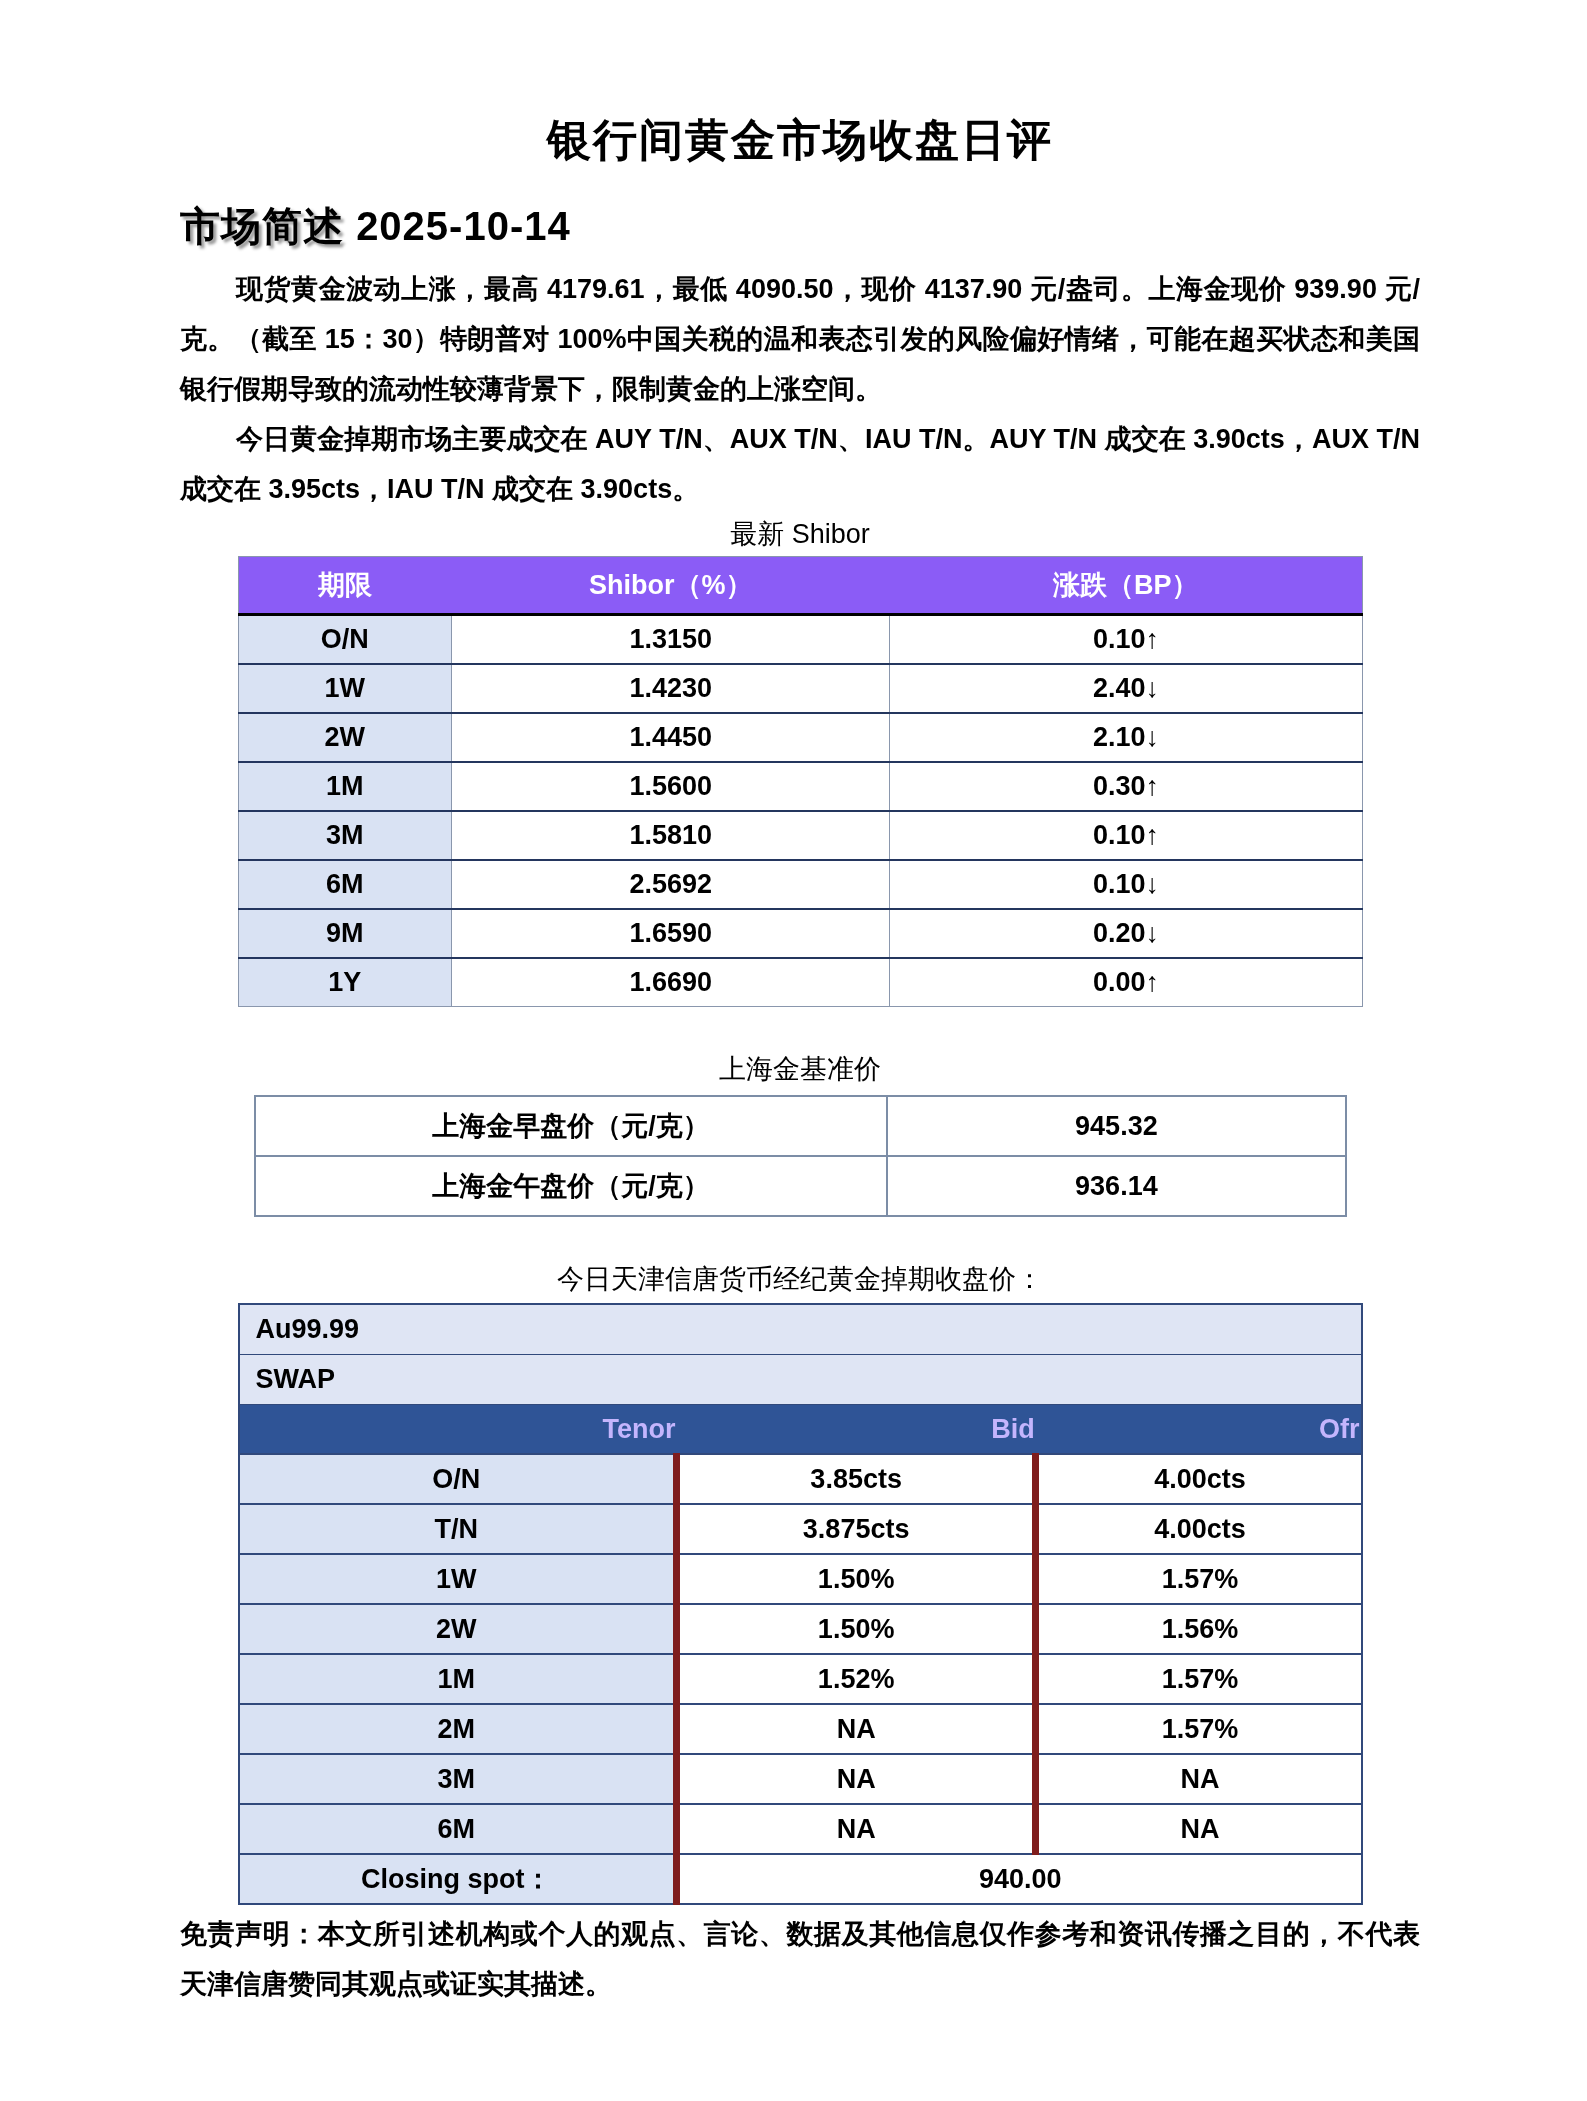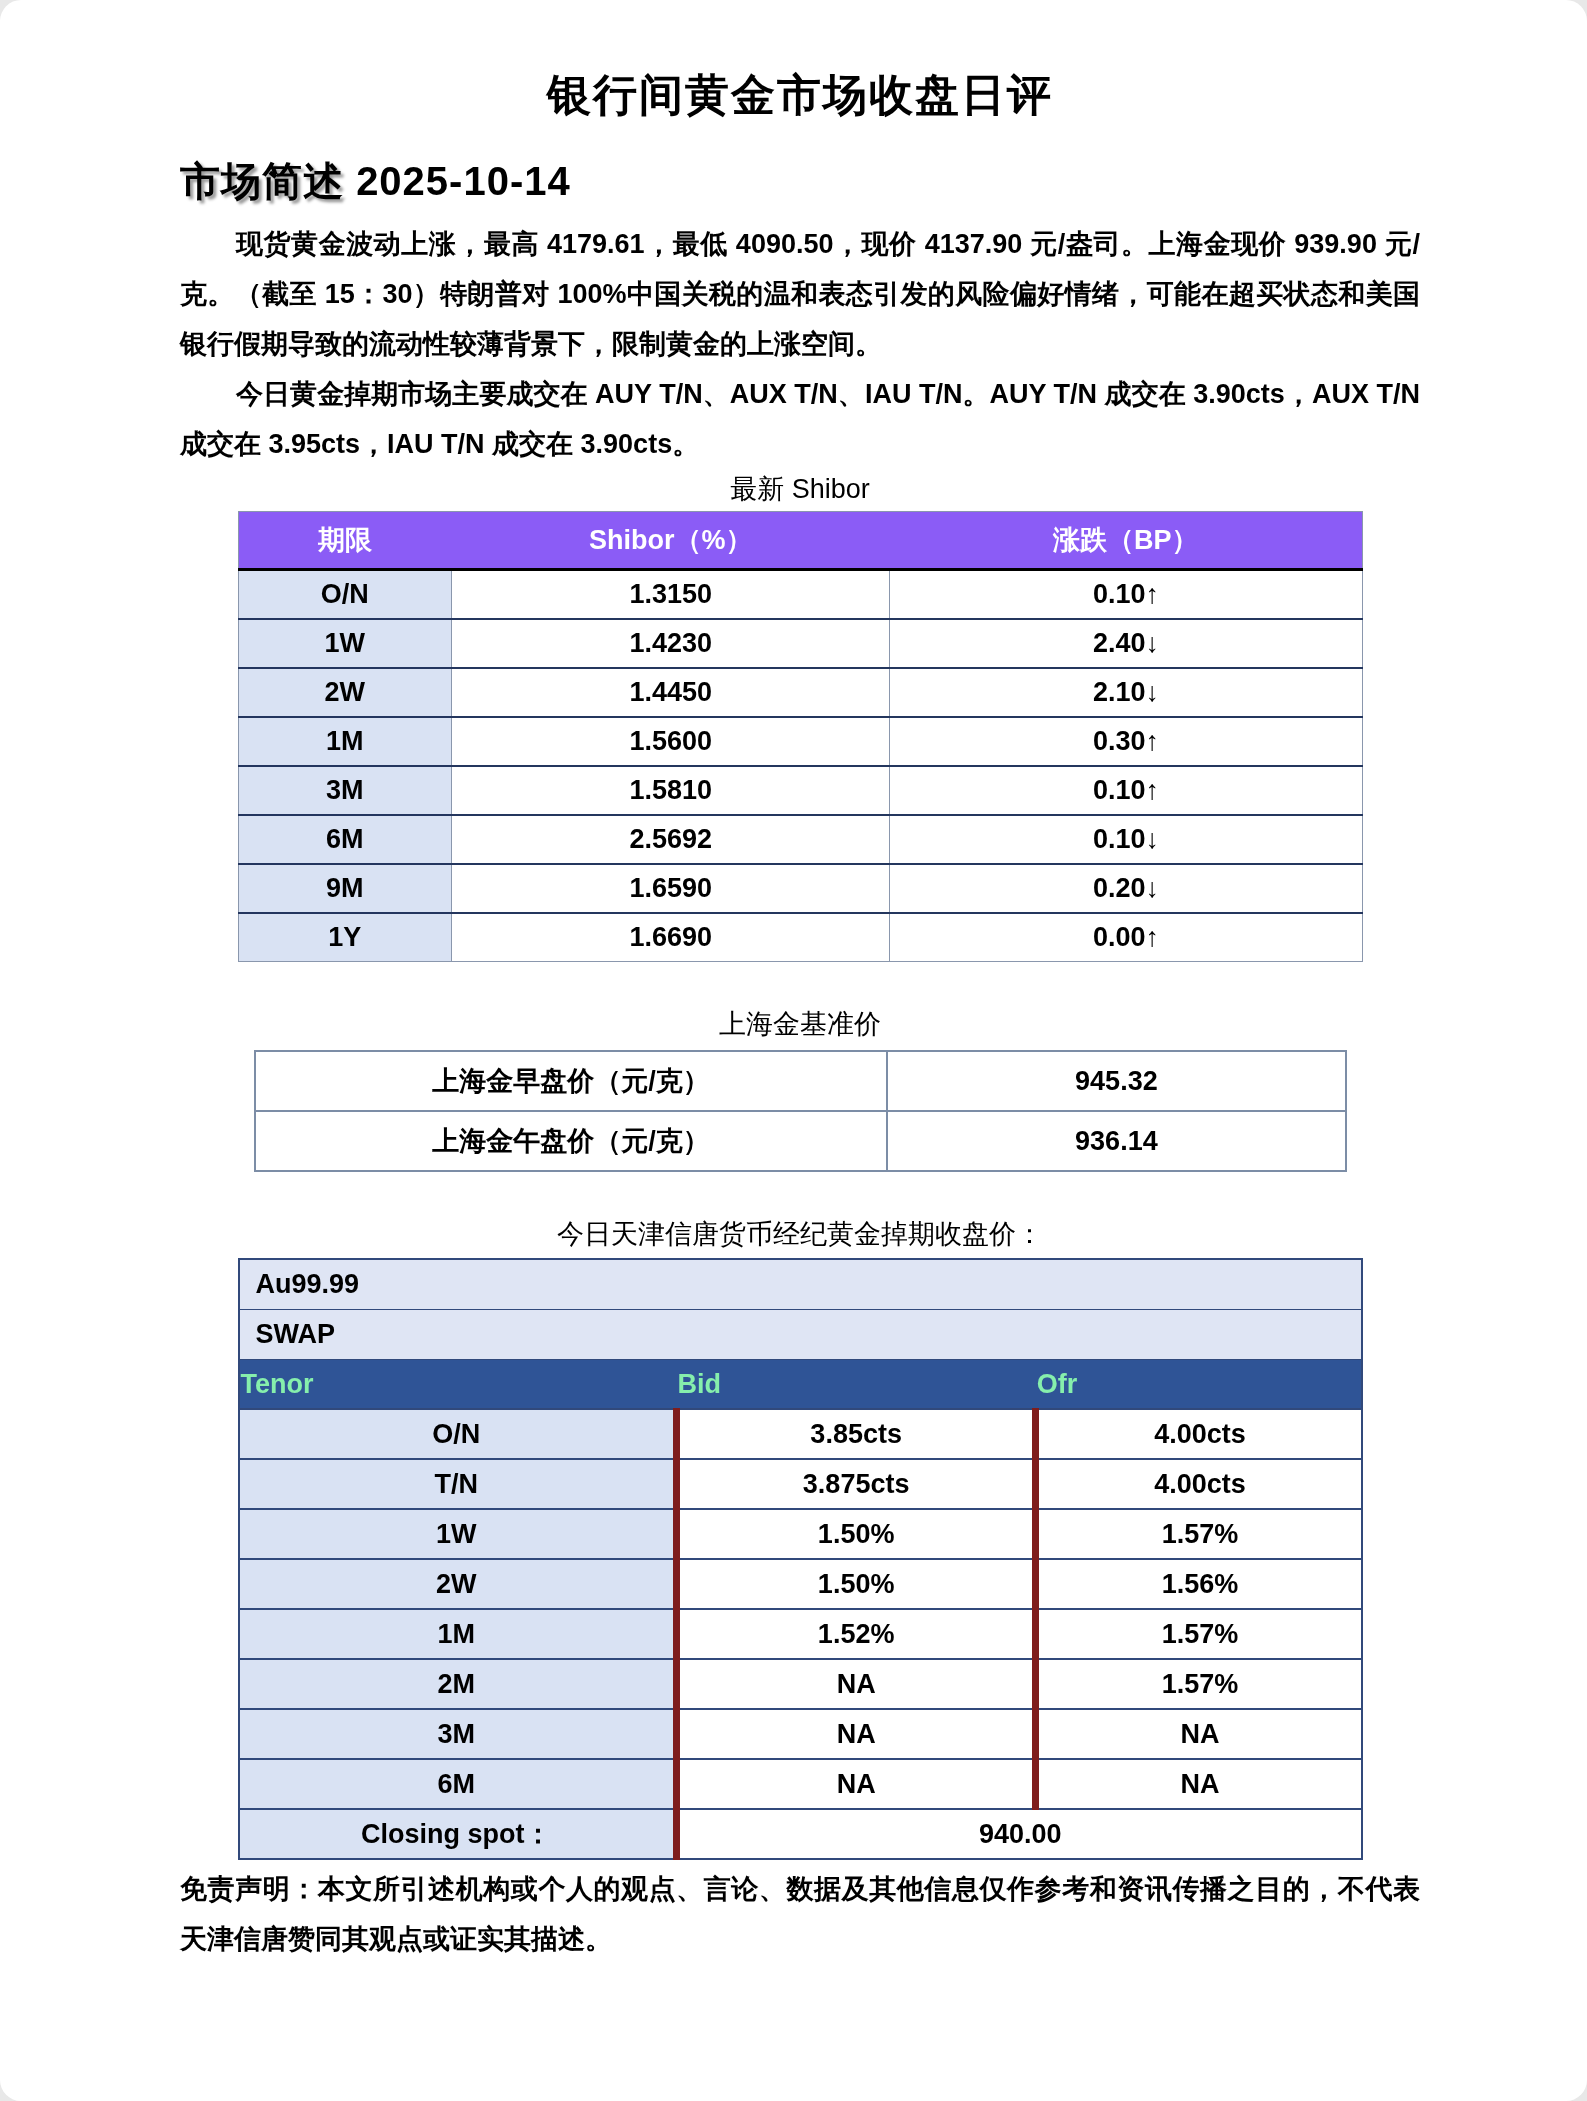--- a/index.html
+++ b/index.html
@@ -2,25 +2,24 @@
 <html><head>
 <meta charset="utf-8">
 <style>
   html,body { margin:0; padding:0; background:#e8e8e8; }
   .page {
     position:relative;
     width:1587px; height:2101px;
     margin:0 auto;
     background:#ffffff;
     box-sizing:border-box;
-    padding:67px 167px 0 180px;
+    padding:112px 167px 0 180px;
     font-family:"Liberation Sans", sans-serif;
     color:#000;
     overflow:hidden;
-    border-radius:21px;
   }
   .doc-title {
     margin:0;
     font-size:44px;
     font-weight:bold;
     text-align:center;
     letter-spacing:2px;
     line-height:1.25;
   }
   .section-heading {
@@ -75,22 +74,22 @@
   table.shgold col.c1 { width:58%; }
   table.shgold col.c2 { width:42%; }
 
   
   table.swap { width:1125px; margin:6px auto 0 auto; border:2px solid #31497B; }
   table.swap tr.band-row td {
     background:#DFE5F4; text-align:left; padding-left:16px;
     height:47px; border-bottom:1px solid #31497B;
   }
   table.swap thead th {
-    background:#2F5496; color:#86efac;
-    height:46px; font-weight:bold; text-align:left;
+    background:#2F5496; color:#c4b5fd;
+    height:46px; font-weight:bold; text-align:right;
   }
   table.swap tbody td {
     height:46px; text-align:center; background:#ffffff;
     border-top:2px solid #31497B;
   }
   table.swap tbody td + td { border-left:7px solid #7f1d1d; }
   table.swap tbody td.tenor-cell { background:#D9E2F3; }
   table.swap col.c1 { width:39%; }
   table.swap col.c2 { width:32%; }
   table.swap col.c3 { width:29%; }

